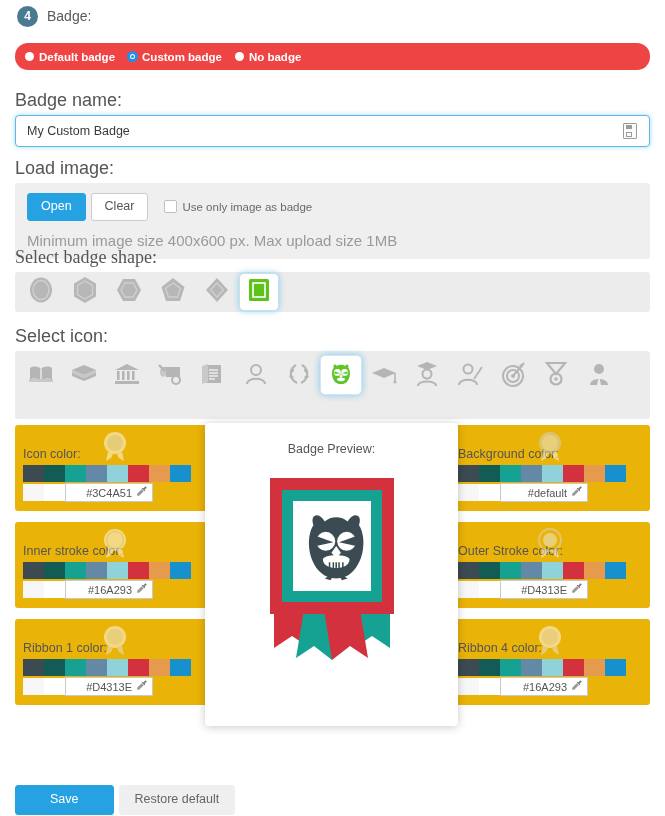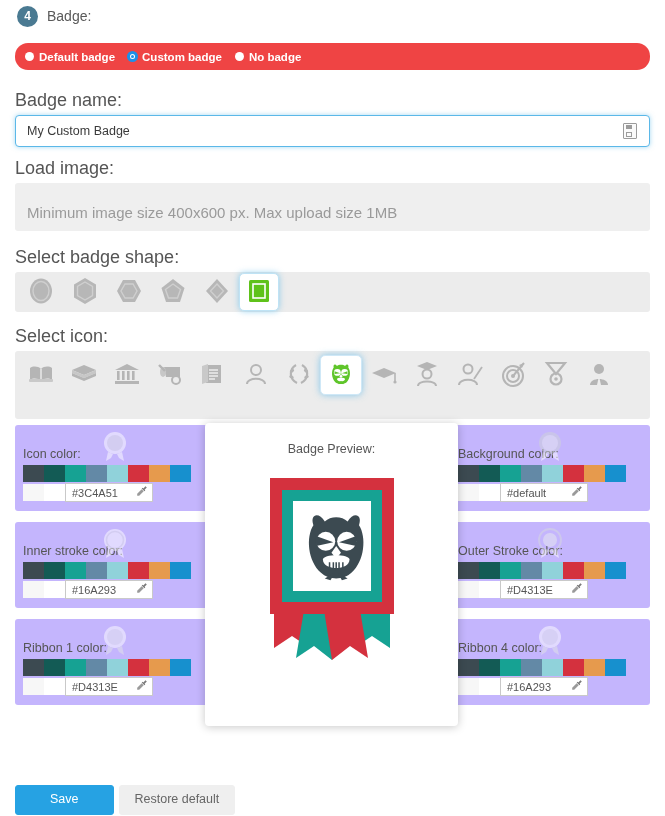--- a/index.html
+++ b/index.html
@@ -124,21 +124,21 @@
   .chk-wrap { display: flex; align-items: center; margin-left: 16px; }
   .chk {
     width: 11px; height: 11px;
     border: 1px solid #c0c0c0; background: #fff;
     border-radius: 2px; margin-right: 5px; flex: 0 0 auto;
   }
   .chk-label { font-size: 11.5px; color: #6a6a6a; }
   .hint { font-size: 15px; color: #9a9a9a; margin-top: 11px; }
 
   
-  .sec-shape { position: absolute; left: 15px; top: 247px; width: 635px; }
+  .sec-shape { position: absolute; left: 15px; top: 247px; width: 635px; font-family: Liberation Serif, serif; }
   .picker-strip {
     background: #ececec; border-radius: 3px;
     height: 40px; display: flex; align-items: center;
     padding-left: 4px; box-sizing: border-box;
   }
   .shape-cell {
     width: 44px; height: 40px;
     display: flex; align-items: center; justify-content: center;
     cursor: pointer; flex: 0 0 auto;
   }
@@ -172,35 +172,35 @@
   }
 
   
   .color-grid {
     position: absolute; left: 15px; top: 425px;
     width: 635px;
   }
   .color-cols { display: flex; justify-content: space-between; }
   .color-col { width: 200px; }
   .color-box {
-    background: #c4b5fd; border-radius: 3px;
+    background: #eab308; border-radius: 3px;
     padding: 22px 8px 9px 8px;
     margin-bottom: 11px;
     position: relative;
     box-sizing: border-box;
   }
   .watermark {
     position: absolute; top: 4px; left: 50%;
     transform: translateX(-50%);
     opacity: 0.5;
   }
   .color-label { font-size: 12.5px; color: #555; margin-bottom: 4px; }
   .swatches { display: flex; }
   .sw { width: 21px; height: 17px; flex: 0 0 auto; cursor: pointer; }
-  .hexrow { display: flex; align-items: center; margin-top: 1px; }
+  .hexrow { display: flex; align-items: center; margin-top: 1px; text-align: right; }
   .hexrow .blank { width: 21px; height: 17px; background: #f7f7f7; flex:0 0 auto; }
   .hexrow .blank2 { width: 21px; height: 17px; background: #ffffff; flex:0 0 auto; }
   .hexfield {
     border: 1px solid #c9c9c9; background: #fff;
     height: 19px; display: flex; align-items: center;
     padding: 0 4px 0 6px; box-sizing: border-box;
     min-width: 88px;
   }
   .hexval { font-size: 11px; color: #555; flex: 1 1 auto; }
   .eyedrop { margin-left: 4px; flex: 0 0 auto; }
@@ -260,20 +260,28 @@
     <div class="field-label">Badge name:</div>
     <div class="input-wrap">
       <input type="text" value="My Custom Badge" style="">
       <span class="input-icon"></span>
     </div>
   </div>
 
   <div class="sec-loadimage">
     <div class="field-label">Load image:</div>
     <div class="panel">
+      <div class="btn-row">
+        <button class="btn btn-open">Open</button>
+        <button class="btn btn-clear">Clear</button>
+        <label class="chk-wrap">
+          <span class="chk"></span>
+          <span class="chk-label">Use only image as badge</span>
+        </label>
+      </div>
       <div class="hint">Minimum image size 400x600 px. Max upload size 1MB</div>
     </div>
   </div>
 
   <div class="sec-shape">
     <div class="field-label">Select badge shape:</div>
     <div class="picker-strip">
 
       <div class="shape-cell">
         <span>

